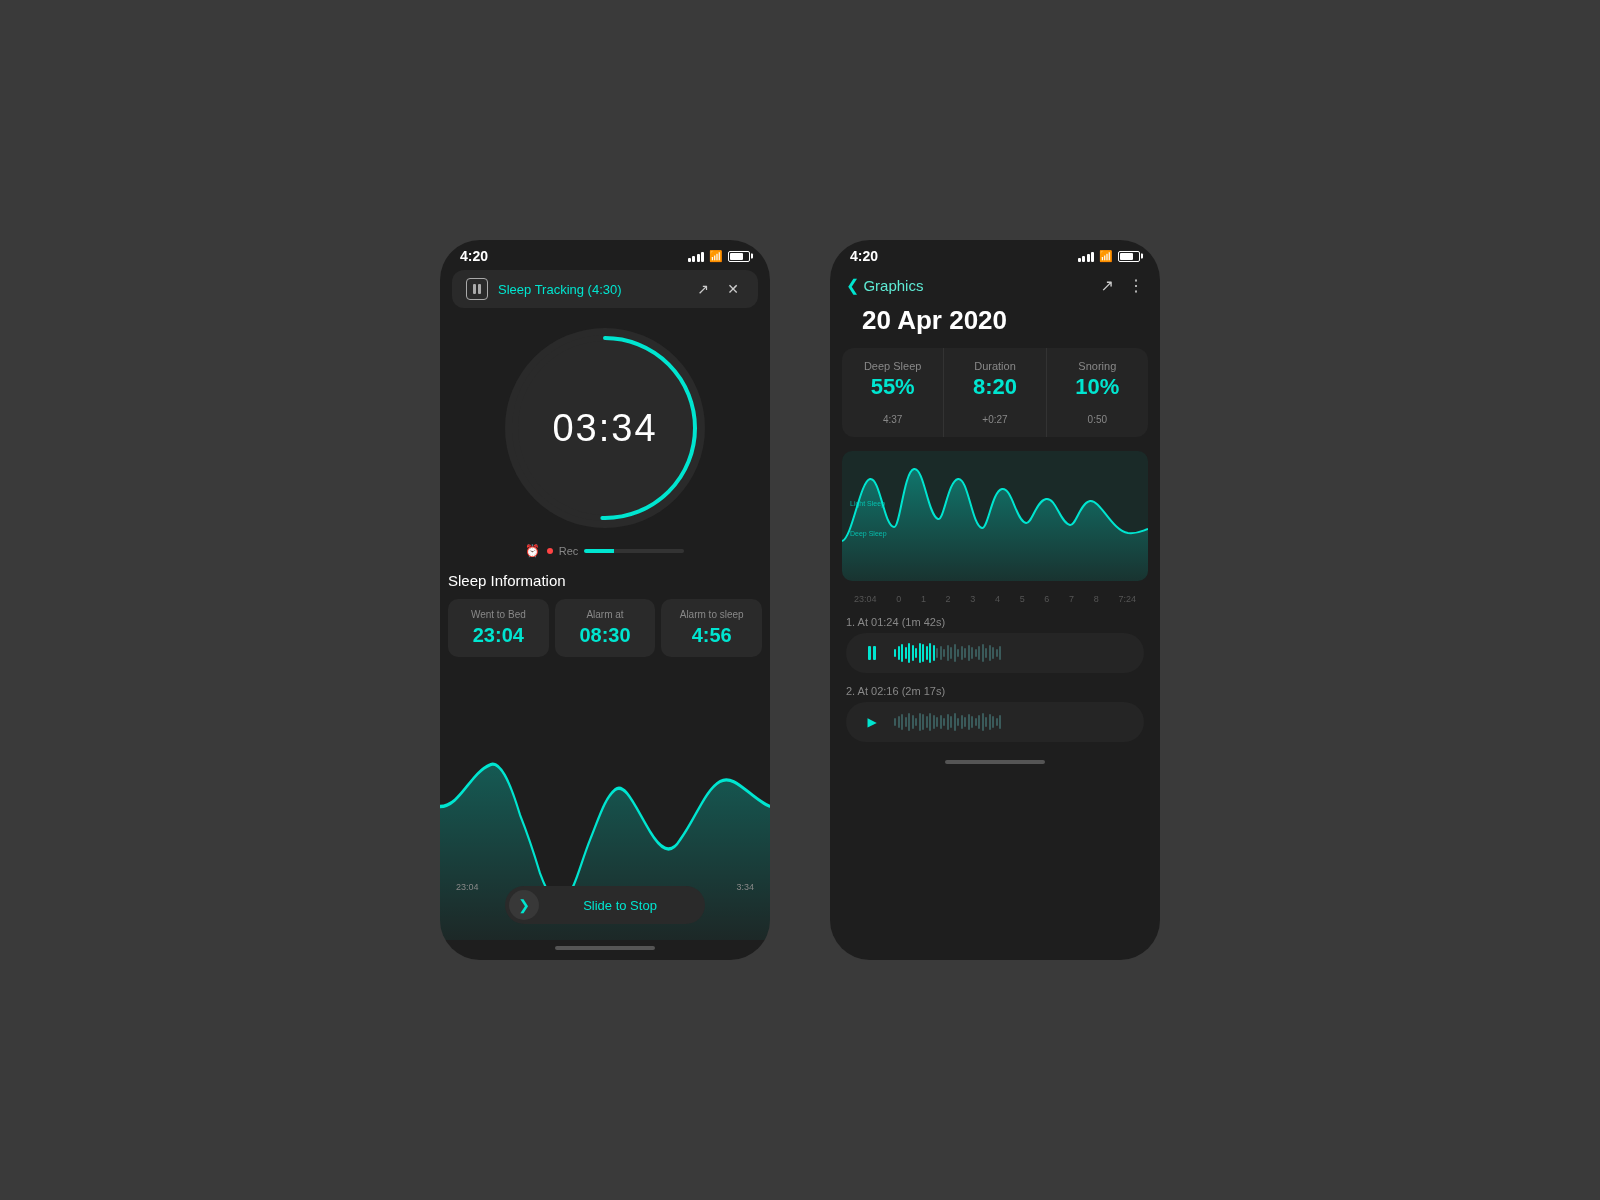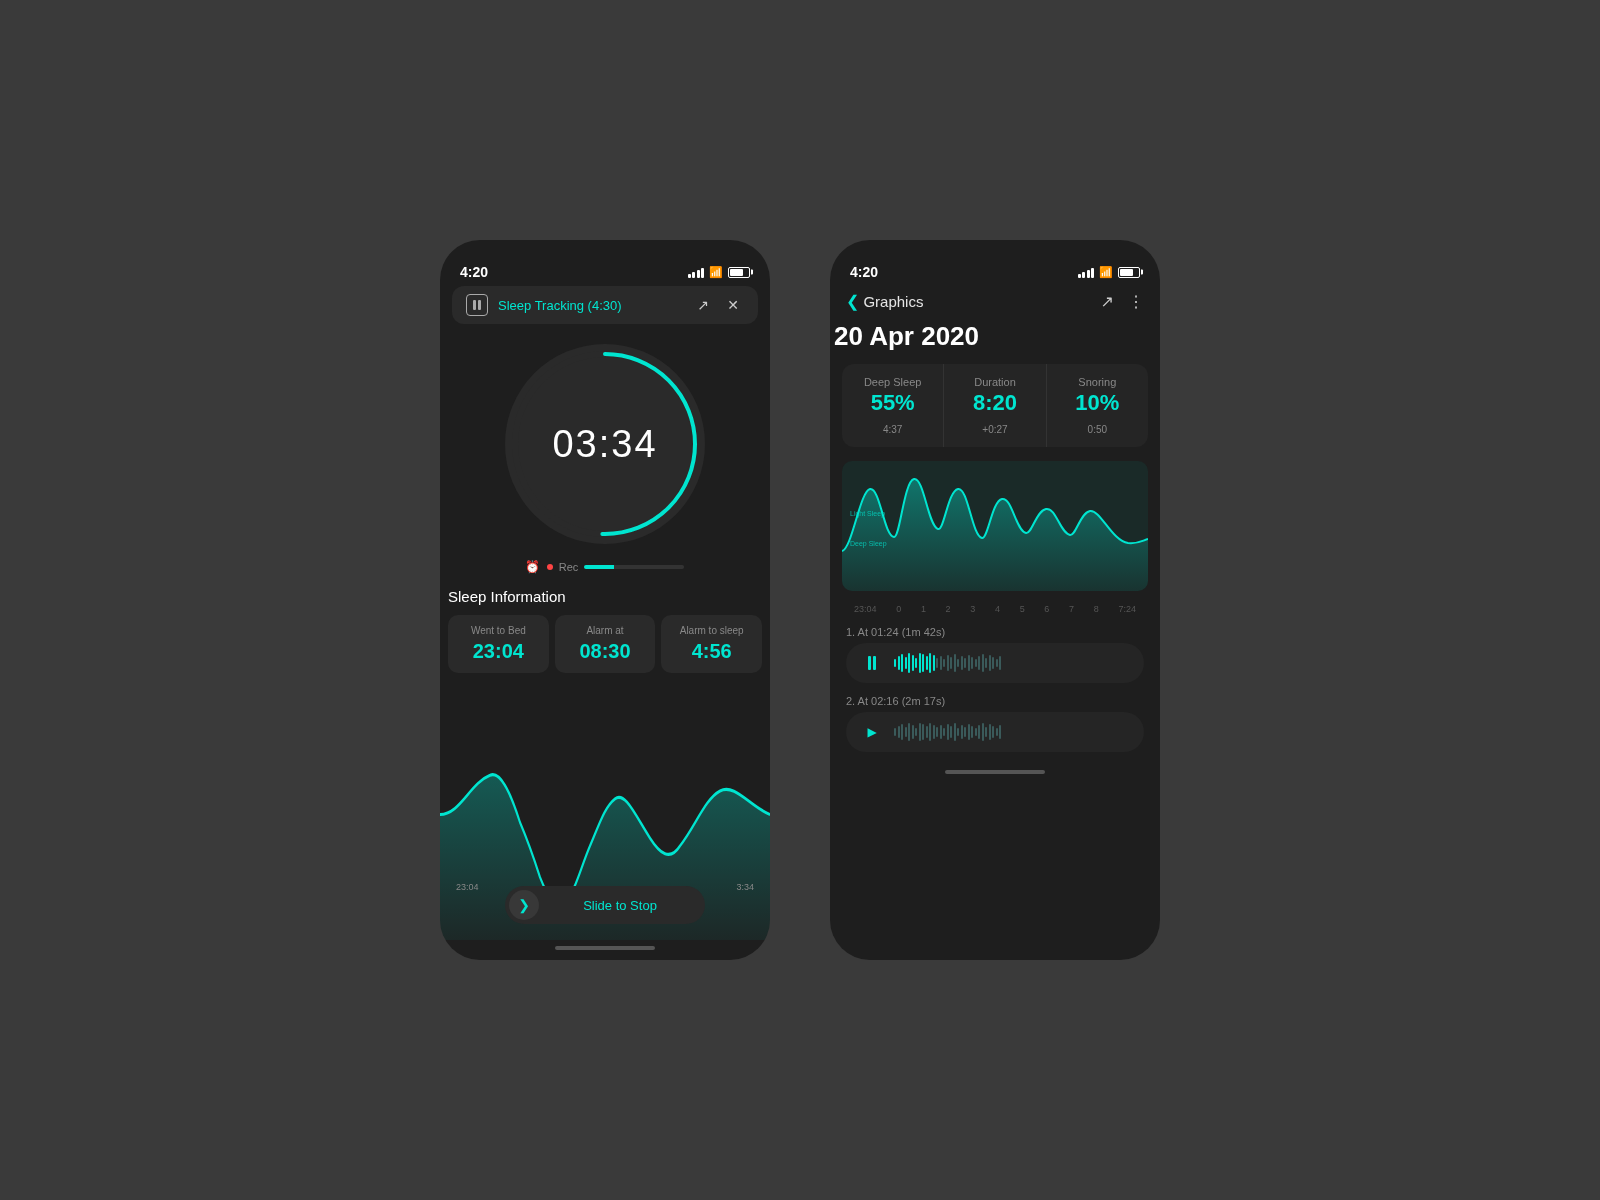--- a/index.html
+++ b/index.html
@@ -43,21 +43,21 @@
       display: flex;
       flex-direction: column;
       overflow: hidden;
     }
 
     
     .status-bar {
       display: flex;
       justify-content: space-between;
       align-items: center;
-      padding: 24px 20px 6px;
+      padding: 8px 20px 6px;
       color: white;
       font-size: 14px;
       font-weight: 600;
     }
     .status-icons {
       display: flex;
       align-items: center;
       gap: 5px;
     }
     .signal-bars {
@@ -325,21 +325,21 @@
     }
     .header-action-btn {
       color: #ccc;
       font-size: 16px;
     }
 
     .date-title {
       color: white;
       font-size: 26px;
       font-weight: 700;
-      padding: 0 4px 12px;
+      padding: 0 32px 12px;
     }
 
     
     .stats-row {
       display: flex;
       margin: 0 12px 14px;
       background: #252525;
       border-radius: 12px;
       overflow: hidden;
     }
@@ -357,21 +357,21 @@
     }
     .stat-value {
       color: #00e5d0;
       font-size: 22px;
       font-weight: 700;
       line-height: 1;
     }
     .stat-sub {
       color: #888;
       font-size: 10px;
-      margin-top: 10px;
+      margin-top: 16px;
     }
 
     
     .section-title {
       color: white;
       font-size: 14px;
       font-weight: 500;
       padding: 4px 16px 8px;
     }
     .sleep-chart-container {
@@ -552,21 +552,21 @@
         <span class="wifi-icon">📶</span>
         <div class="battery-icon">
           <div class="battery-fill"></div>
         </div>
       </div>
     </div>
 
     <div class="right-header">
       <div class="back-btn">
         <span style="font-size:16px;">❮</span>
-        <span style="color:#e5e5e5; font-size:15px;">Graphics</span>
+        <span style="color:#5eead4; font-size:15px;">Graphics</span>
       </div>
       <div class="header-actions">
         <div class="header-action-btn">↗</div>
         <div class="header-action-btn">⋮</div>
       </div>
     </div>
 
     <div class="date-title">20 Apr 2020</div>
 
     <div class="stats-row">

